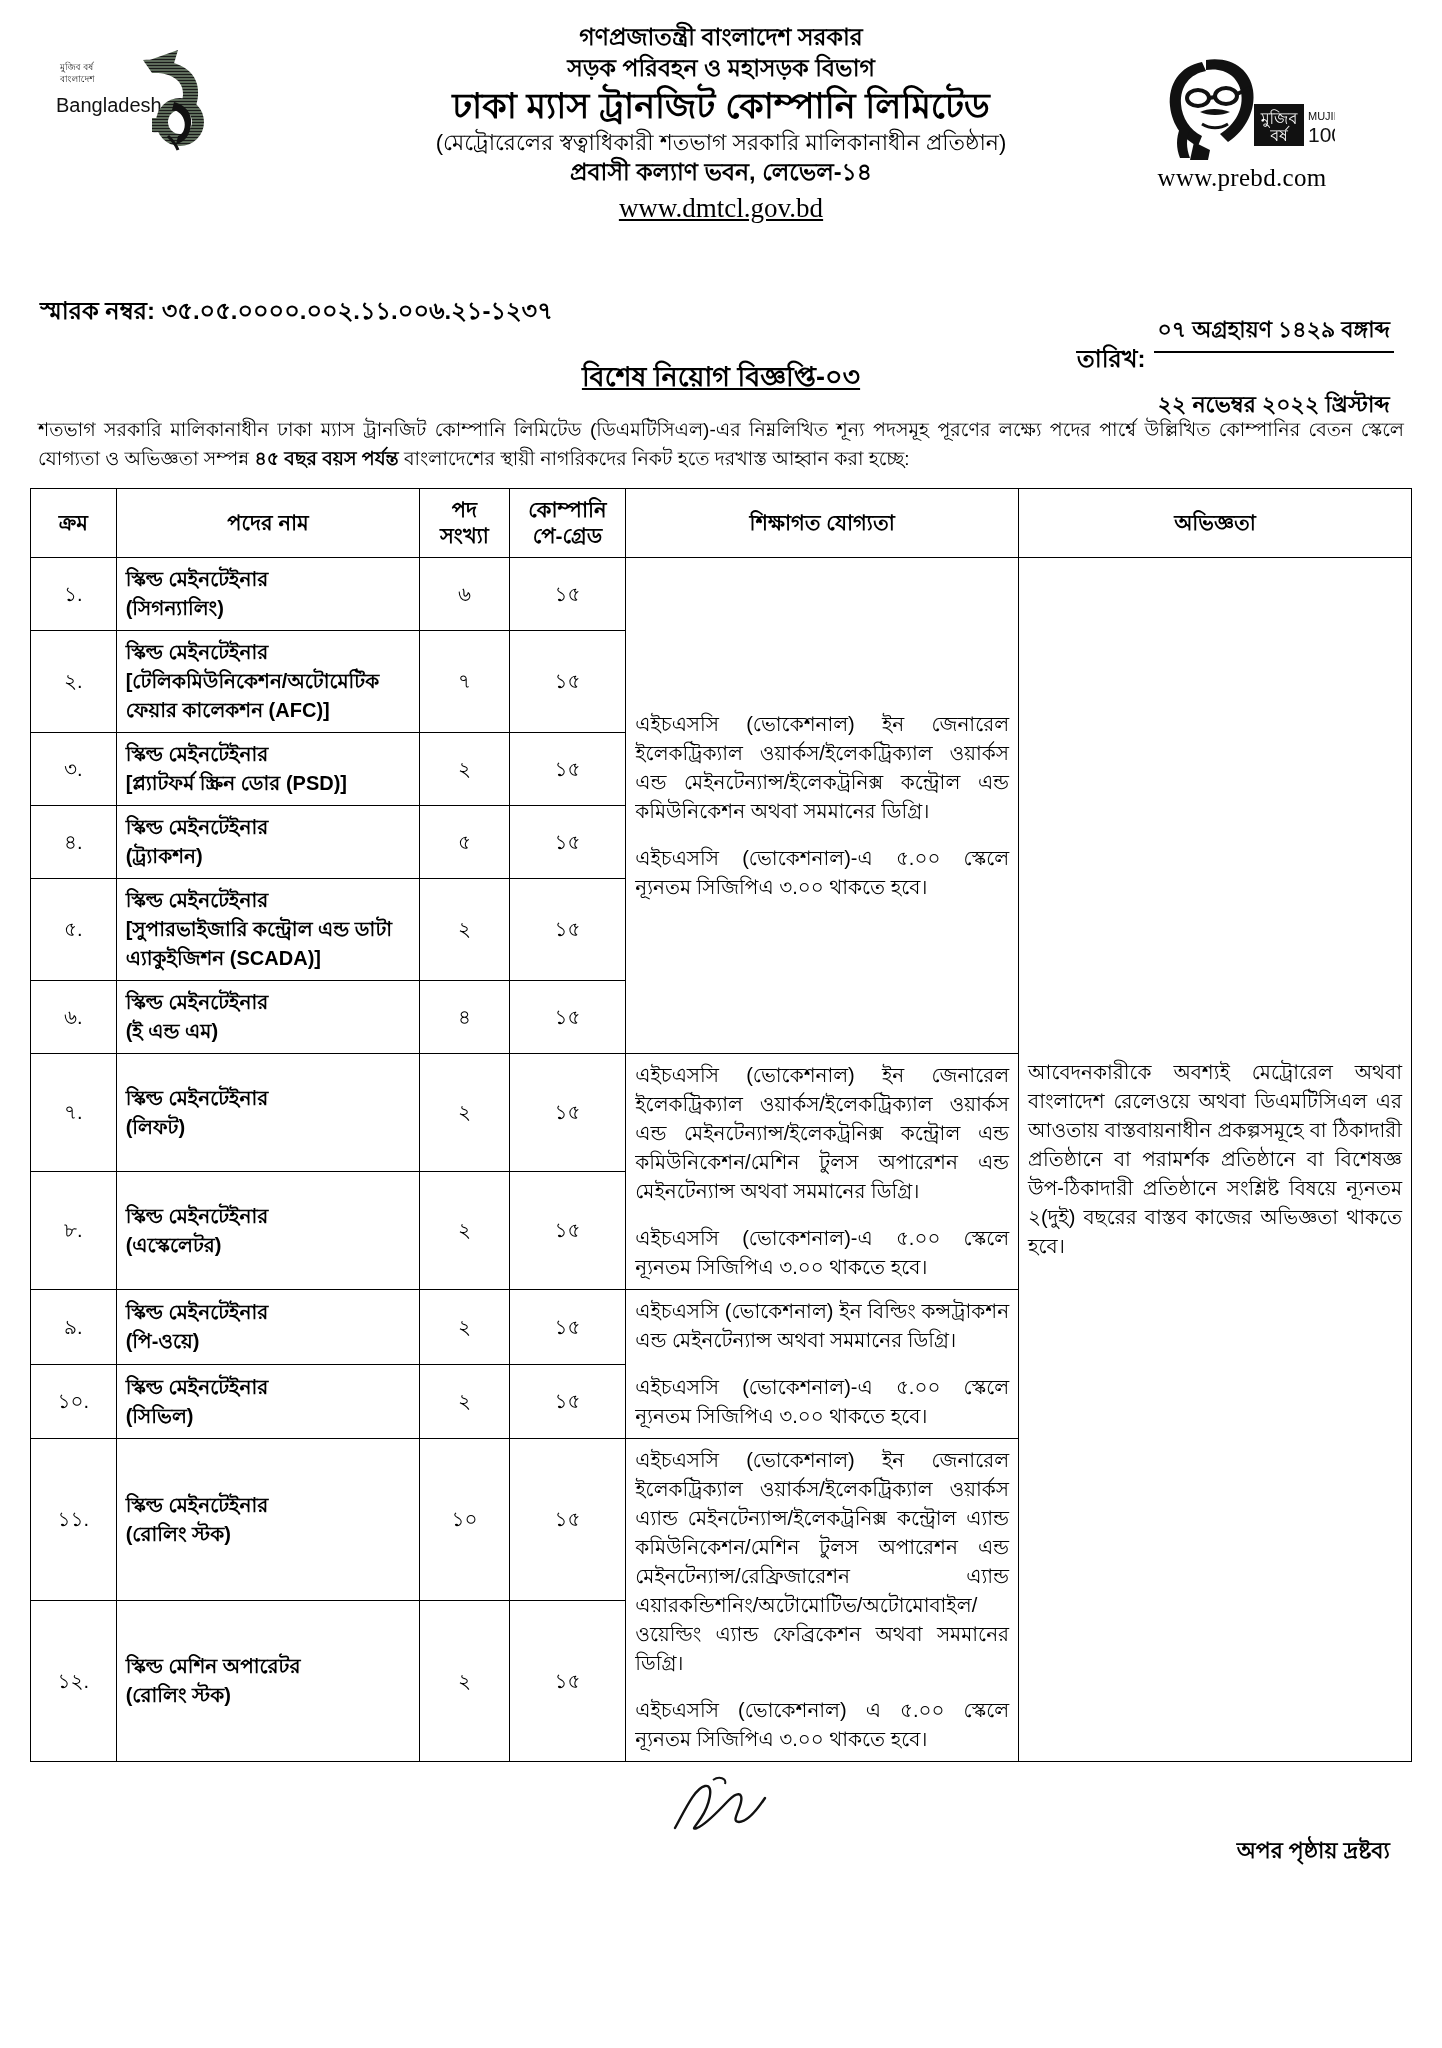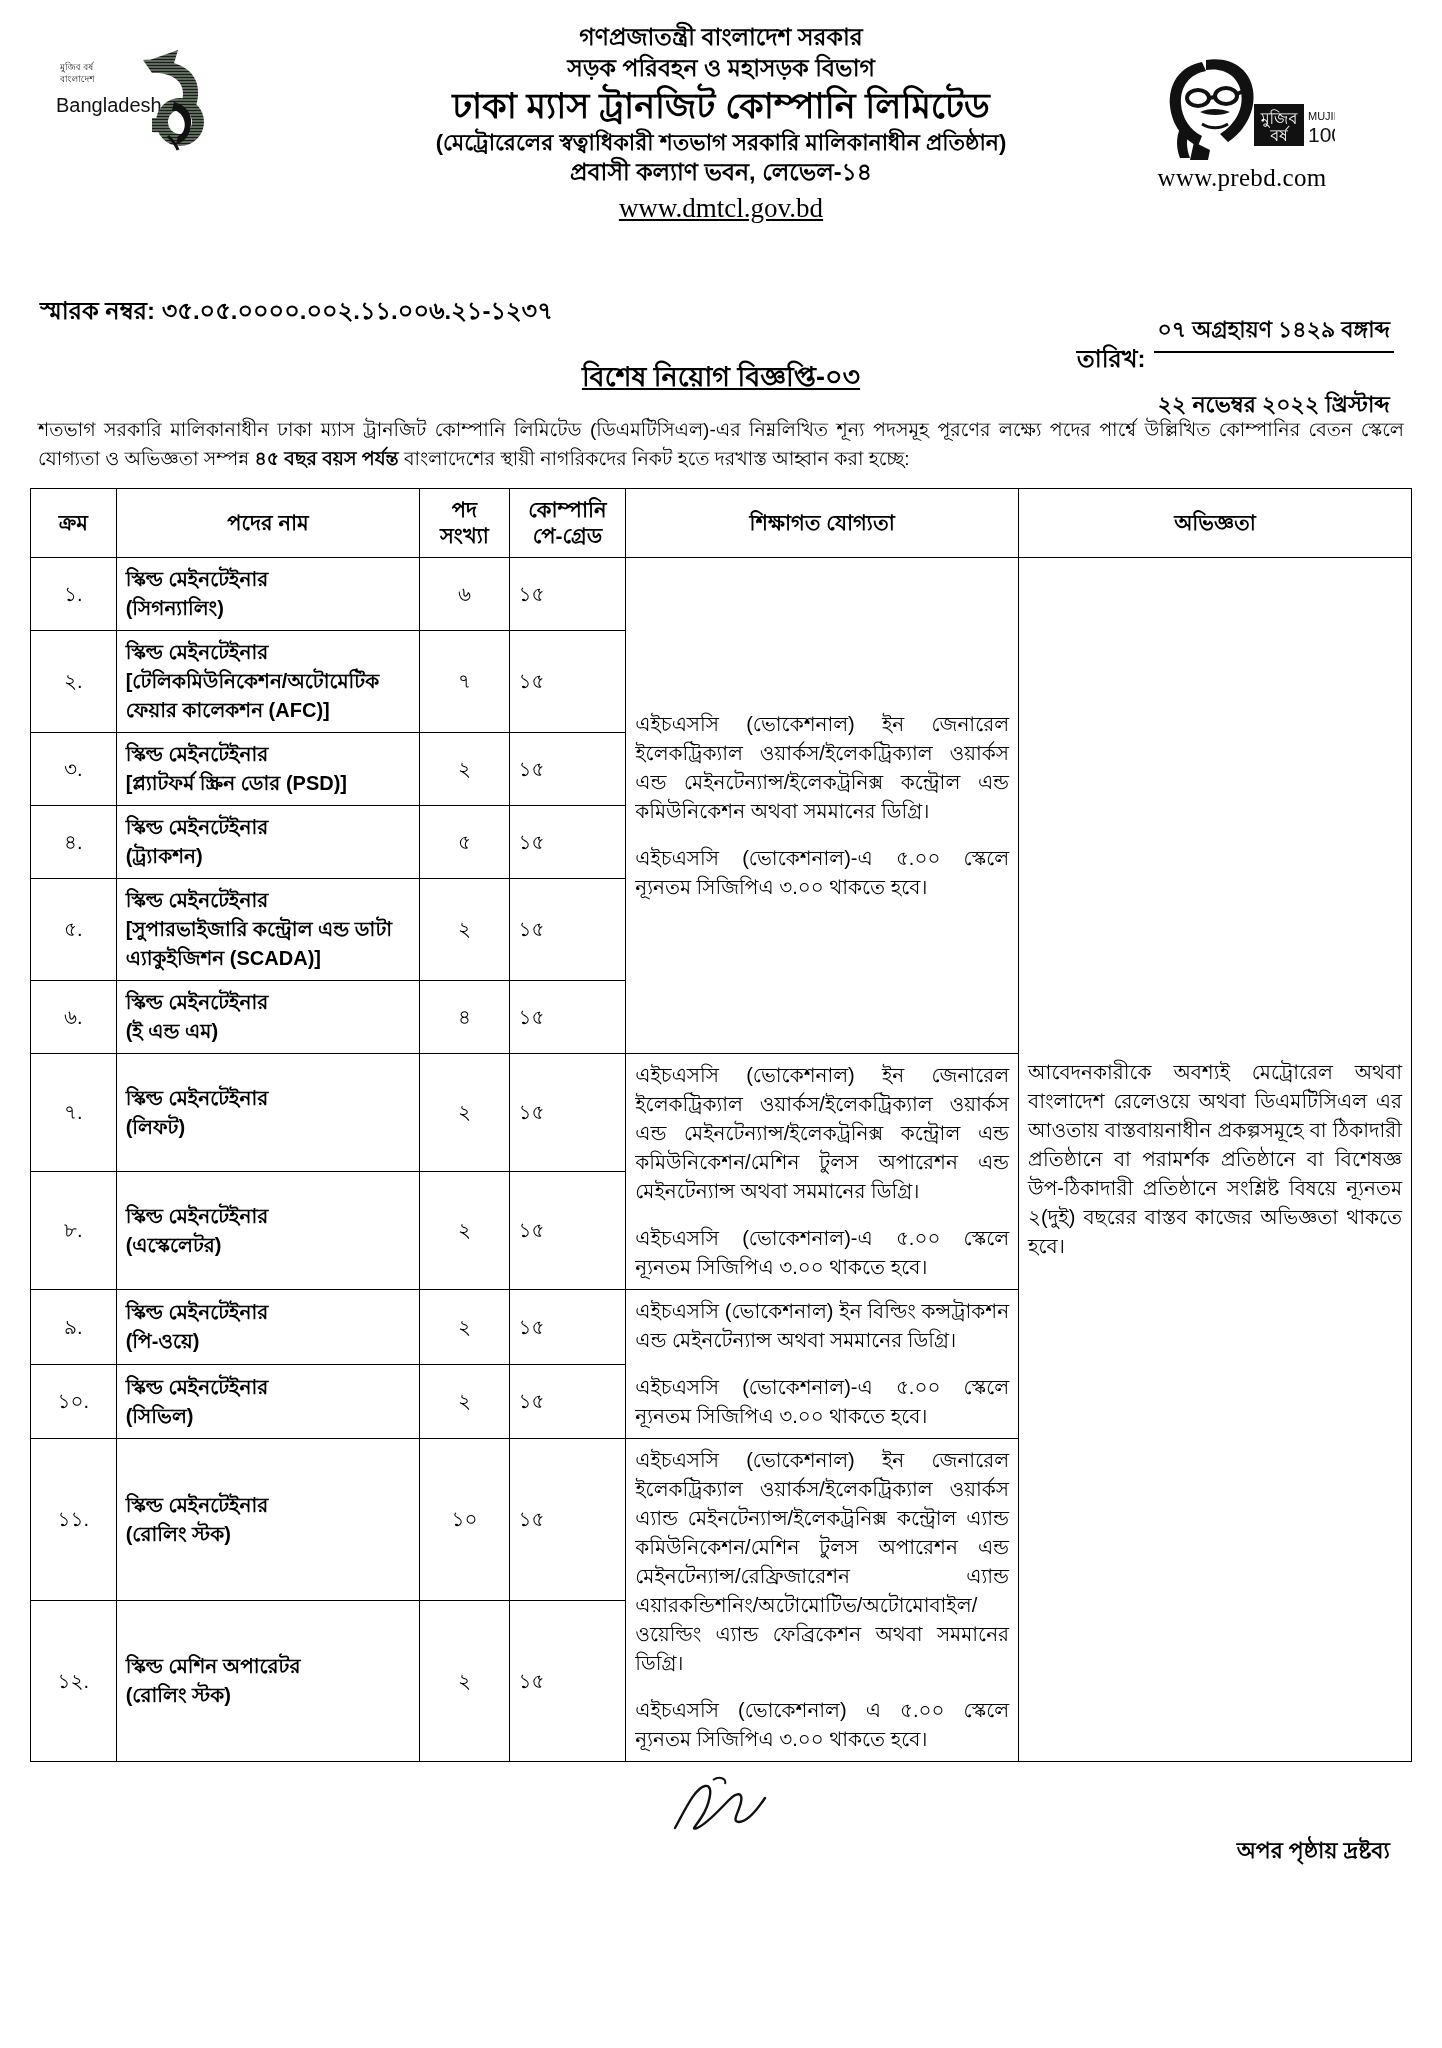--- a/index.html
+++ b/index.html
@@ -70,21 +70,21 @@
     white-space: nowrap;
   }
   .hc-org {
     font-family: "Liberation Sans", "DejaVu Sans", sans-serif;
     font-weight: bold;
     font-size: 35px;
     white-space: nowrap;
   }
   .hc-sub {
     font-family: "Liberation Sans", "DejaVu Sans", sans-serif;
-    font-weight: bold;
+    font-weight: normal;
     font-size: 22px;
     white-space: nowrap;
   }
   .hc-url {
     font-family: "Liberation Serif", "DejaVu Serif", serif;
     font-size: 27px;
     text-decoration: underline;
     margin-top: 3px;
   }
 
@@ -168,21 +168,21 @@
   }
   table.jobs td {
     font-size: 20px;
     padding: 7px 9px;
     vertical-align: middle;
     line-height: 1.45;
   }
   td.c-serial  { text-align: center; font-size: 21px; }
   td.c-post    { text-align: left; font-weight: bold; font-size: 20.5px; }
   td.c-count   { text-align: center; font-size: 21px; }
-  td.c-grade   { text-align: left; font-size: 21px; }
+  td.c-grade   { text-align: center; font-size: 21px; }
   td.c-edu     { text-align: justify; vertical-align: top; font-size: 20px; line-height: 1.5; padding-top: 9px; }
   td.c-exp     { text-align: justify; vertical-align: top; font-size: 20px; line-height: 1.55; padding-top: 9px; }
   td.c-edu p   { margin: 0 0 18px 0; }
   td.c-edu p:last-child { margin-bottom: 0; }
   td.c-exp p   { margin: 0; }
 
   col.w-serial { width: 72px; }
   col.w-post   { width: 255px; }
   col.w-count  { width: 75px; }
   col.w-grade  { width: 98px; }

